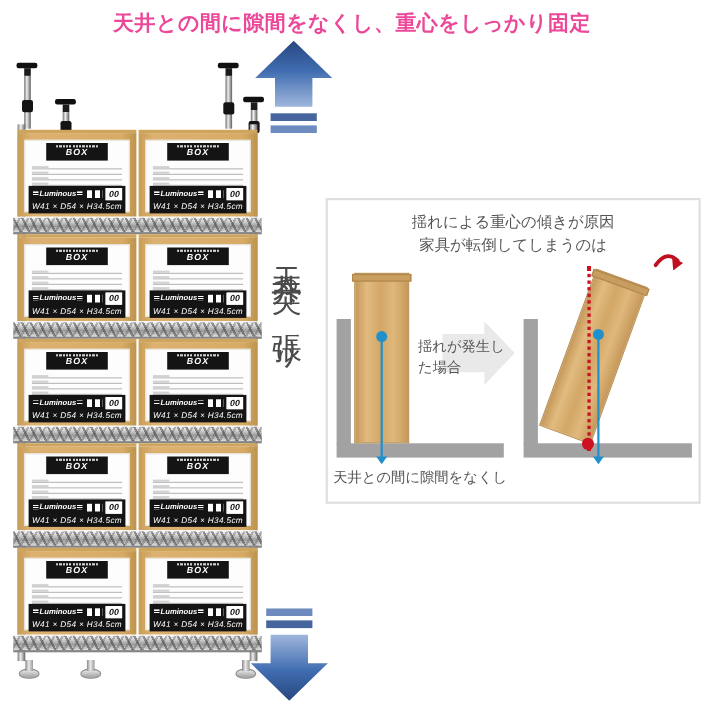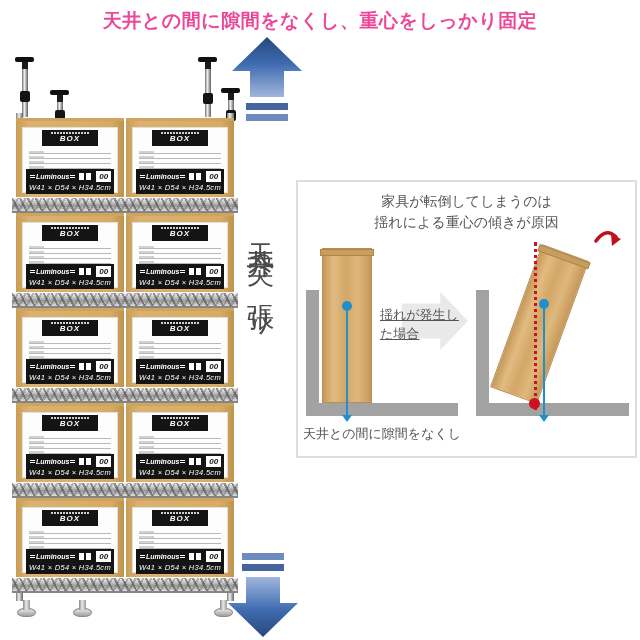--- a/index.html
+++ b/index.html
@@ -75,21 +75,21 @@
   .cabinet{position:absolute;
     background:linear-gradient(90deg,#c5985a,#e2bb80 22%,#d2a767 48%,#e0b87c 72%,#c5985a);
     border:1px solid #b98f52;box-sizing:border-box;}
   .cab-top{position:absolute;left:-3px;top:0;right:-3px;height:5px;background:#c79e60;border:1px solid #b18649;}
   .cog-dot{position:absolute;width:10px;height:10px;border-radius:50%;background:#2090cc;}
   .cog-line{position:absolute;width:2px;background:#2090cc;}
   .cog-head{position:absolute;width:0;height:0;border-left:5px solid transparent;
     border-right:5px solid transparent;border-top:7px solid #2090cc;}
   .shake-arrow{position:absolute;left:104px;top:110px;width:66px;height:58px;background:#e9e9e9;
     clip-path:polygon(0 20%,58% 20%,58% 0,100% 50%,58% 100%,58% 80%,0 80%);}
-  .shake-label{position:absolute;left:82px;top:124px;width:82px;font-size:13px;color:#555;line-height:1.45;text-decoration:underline;}
+  .shake-label{position:absolute;left:82px;top:124px;width:82px;font-size:13px;color:#555;line-height:1.45;}
   .plumb-line{position:absolute;left:236px;top:60px;height:168px;width:0;border-left:3px dotted #cc1122;}
   .pivot-dot{position:absolute;left:231px;top:216px;width:11px;height:11px;border-radius:50%;background:#cc1122;}
   .rot-arrow{position:absolute;left:296px;top:48px;}
   .inset-captions{position:absolute;left:0;top:238px;width:100%;display:flex;}
   .caption{color:#555;text-align:center;}
   .caption.stable{width:168px;font-size:13px;margin-top:5px;}
   .caption.tipover{width:150px;font-size:13.5px;line-height:1.45;margin-left:12px;}
 </style>
 </head>
 <body>
@@ -368,22 +368,22 @@
     <div class="foot" style="left:2px;"></div>
     <div class="foot" style="left:58px;"></div>
     <div class="foot" style="right:2px;"></div>
   </div>
 </div>
 
 <div class="vertical-label">天井突っ張り</div>
 
 <div class="inset">
   <div class="inset-title">
+    <div>揺れによる重心の傾きが原因</div>
     <div>家具が転倒してしまうのは</div>
-    <div>揺れによる重心の傾きが原因</div>
   </div>
 
   <div class="gwall" style="left:8px;top:108px;width:13px;height:114px;"></div>
   <div class="gfloor" style="left:8px;top:221px;width:152px;height:13px;"></div>
   <div class="cabinet" style="left:24px;top:66px;width:50px;height:155px;">
     <div class="cab-top"></div>
   </div>
   <div class="cog-line" style="left:48px;top:124px;height:110px;"></div>
   <div class="cog-head" style="left:44px;top:233px;"></div>
   <div class="cog-dot" style="left:44px;top:119px;"></div>

